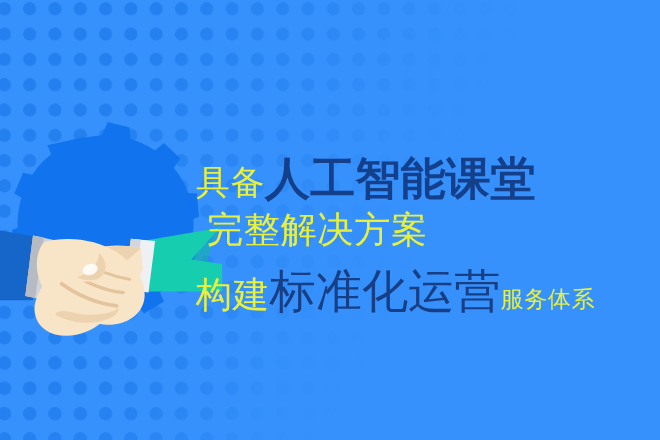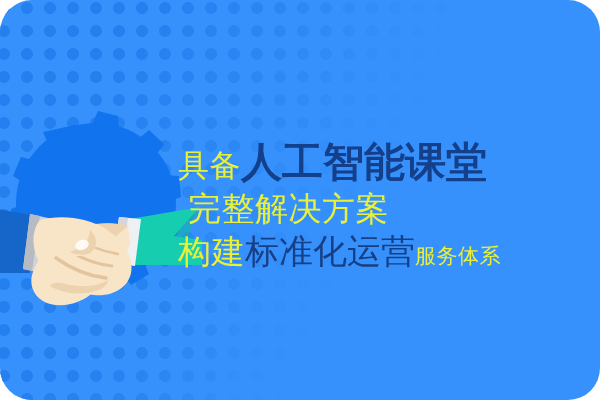--- a/index.html
+++ b/index.html
@@ -8,21 +8,20 @@
     background: #ffffff;
   }
 
   #banner {
     position: relative;
     width: 600px;
     height: 400px;
     overflow: hidden;
     background: #3691fc;
     font-family: "Liberation Sans", "DejaVu Sans", sans-serif;
-    border-radius: 32px;
     -webkit-font-smoothing: antialiased;
   }
 
   
   .dot-layer {
     position: absolute;
     left: 0;
     top: 0;
     width: 600px;
     height: 400px;
@@ -65,21 +64,21 @@
     width: 418px;
   }
 
   .line {
     display: block;
     white-space: nowrap;
     line-height: 1;
   }
 
   .line-1 { margin-bottom: 9px; }
-  .line-2 { margin-bottom: 9px; padding-left: 10px; }
+  .line-2 { margin-bottom: 19px; padding-left: 10px; }
   .line-3 { }
 
   .seg {
     display: inline-block;
     vertical-align: baseline;
   }
 
   .seg-accent {
     color: #e9f03a;
     font-size: 31px;
@@ -89,21 +88,21 @@
 
   .seg-strong {
     color: #133f8b;
     font-size: 41px;
     font-weight: 700;
     letter-spacing: 0px;
   }
 
   .seg-strong-2 {
     color: #173f86;
-    font-size: 34px;
+    font-size: 42px;
     font-weight: 400;
     letter-spacing: 0px;
   }
 
   .seg-accent-lg {
     color: #e9f03a;
     font-size: 33px;
     font-weight: 400;
     letter-spacing: 0.5px;
   }

